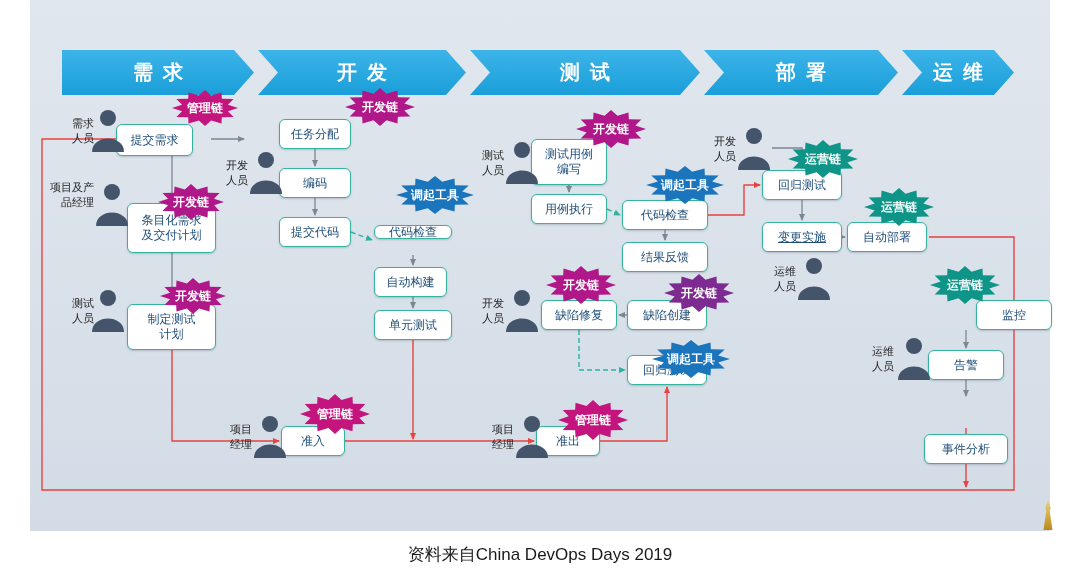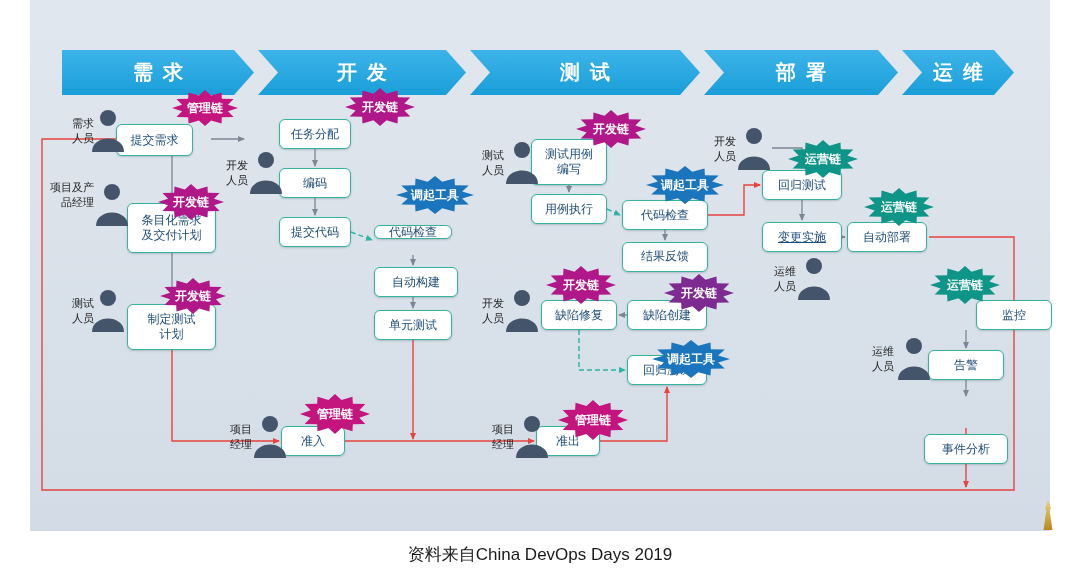--- a/index.html
+++ b/index.html
@@ -86,27 +86,27 @@
     <div class="stage-arrow chev" style="left: 902px; top: 50px; width: 112px; height: 45px;">运维</div>
     <div class="fbox" style="left: 116px; top: 124px; width: 77px; height: 32px;">提交需求</div>
     <div class="fbox" style="left: 127px; top: 203px; width: 89px; height: 50px;">条目化需求
 及交付计划</div>
     <div class="fbox" style="left: 127px; top: 304px; width: 89px; height: 46px;">制定测试
 计划</div>
     <div class="fbox" style="left: 279px; top: 119px; width: 72px; height: 30px;">任务分配</div>
     <div class="fbox" style="left: 279px; top: 168px; width: 72px; height: 30px;">编码</div>
     <div class="fbox" style="left: 279px; top: 217px; width: 72px; height: 30px;">提交代码</div>
     <div class="fbox" style="left: 374px; top: 225px; width: 78px; height: 14px;">代码检查</div>
-    <div class="fbox" style="left: 374px; top: 267px; width: 84px; height: 30px;">自动构建</div>
+    <div class="fbox" style="left: 374px; top: 267px; width: 73px; height: 30px;">自动构建</div>
     <div class="fbox" style="left: 374px; top: 310px; width: 78px; height: 30px;">单元测试</div>
     <div class="fbox" style="left: 531px; top: 139px; width: 76px; height: 46px; text-align: center;">测试用例
 编写</div>
     <div class="fbox" style="left: 531px; top: 194px; width: 76px; height: 30px;">用例执行</div>
     <div class="fbox" style="left: 622px; top: 200px; width: 86px; height: 30px;">代码检查</div>
-    <div class="fbox" style="left: 622px; top: 242px; width: 86px; height: 30px; font-family: Liberation Mono, monospace;">结果反馈</div>
+    <div class="fbox" style="left: 622px; top: 242px; width: 86px; height: 30px;">结果反馈</div>
     <div class="fbox" style="left: 541px; top: 300px; width: 76px; height: 30px;">缺陷修复</div>
     <div class="fbox" style="left: 627px; top: 300px; width: 80px; height: 30px;">缺陷创建</div>
     <div class="fbox" style="left: 627px; top: 355px; width: 80px; height: 30px;">回归测试</div>
     <div class="fbox" style="left: 762px; top: 170px; width: 80px; height: 30px;">回归测试</div>
     <div class="fbox" style="left: 762px; top: 222px; width: 80px; height: 30px; text-decoration: underline;">变更实施</div>
     <div class="fbox" style="left: 847px; top: 222px; width: 80px; height: 30px;">自动部署</div>
     <div class="fbox" style="left: 976px; top: 300px; width: 76px; height: 30px;">监控</div>
     <div class="fbox" style="left: 928px; top: 350px; width: 76px; height: 30px;">告警</div>
     <div class="fbox" style="left: 924px; top: 398px; width: 84px; height: 30px; margin-top: 36px;">事件分析</div>
     <div class="fbox" style="left: 281px; top: 426px; width: 64px; height: 30px;">准入</div>

